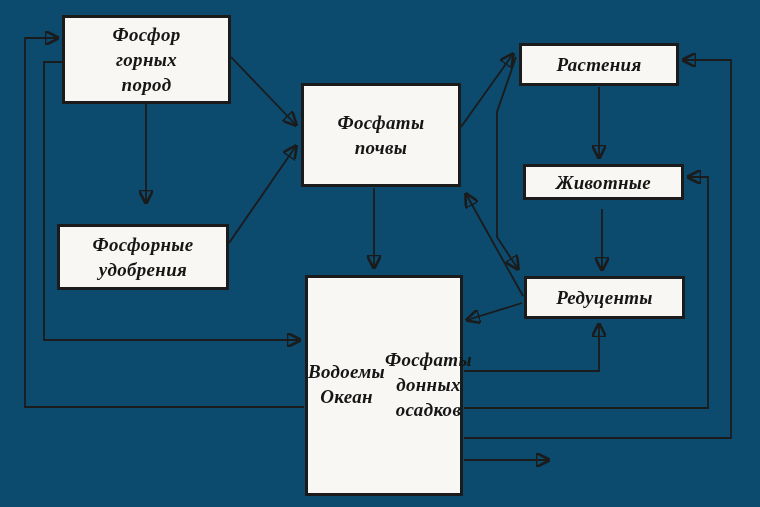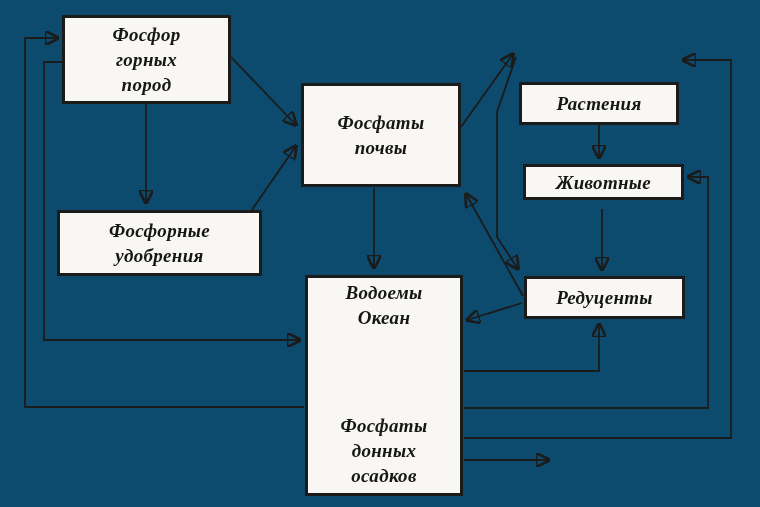--- a/index.html
+++ b/index.html
@@ -35,27 +35,27 @@
     font-weight: 700;
     font-size: 19px;
     line-height: 25px;
     text-align: center;
     white-space: pre-line;
     color: #161616;
     letter-spacing: 0.3px;
   }
   
   .n-rock    { left: 62px;  top: 15px;  width: 169px; height: 89px; }
-  .n-fert    { left: 57px;  top: 210px; width: 205px; height: 66px; }
+  .n-fert    { left: 57px;  top: 224px; width: 172px; height: 66px; }
   .n-soil    { left: 301px; top: 83px;  width: 160px; height: 104px; }
-  .n-plants  { left: 519px; top: 43px;  width: 160px; height: 43px; margin-top: 39px; }
+  .n-plants  { left: 519px; top: 43px;  width: 160px; height: 43px; }
   .n-animals { left: 523px; top: 164px; width: 161px; height: 36px; }
   .n-decomp  { left: 524px; top: 276px; width: 161px; height: 43px; }
   .n-water   { left: 305px; top: 275px; width: 158px; height: 221px;
-               flex-direction: column; justify-content: space-between;
+               flex-direction: row; justify-content: space-between;
                padding: 2px 0 5px 0; }
 </style>
 </head>
 <body>
 
 <div class="canvas">
 
   <svg class="edges" viewBox="0 0 760 507">
     <defs>
       <marker id="ah" viewBox="0 0 10 10" refX="9" refY="5" markerWidth="8" markerHeight="8" orient="auto-start-reverse">

